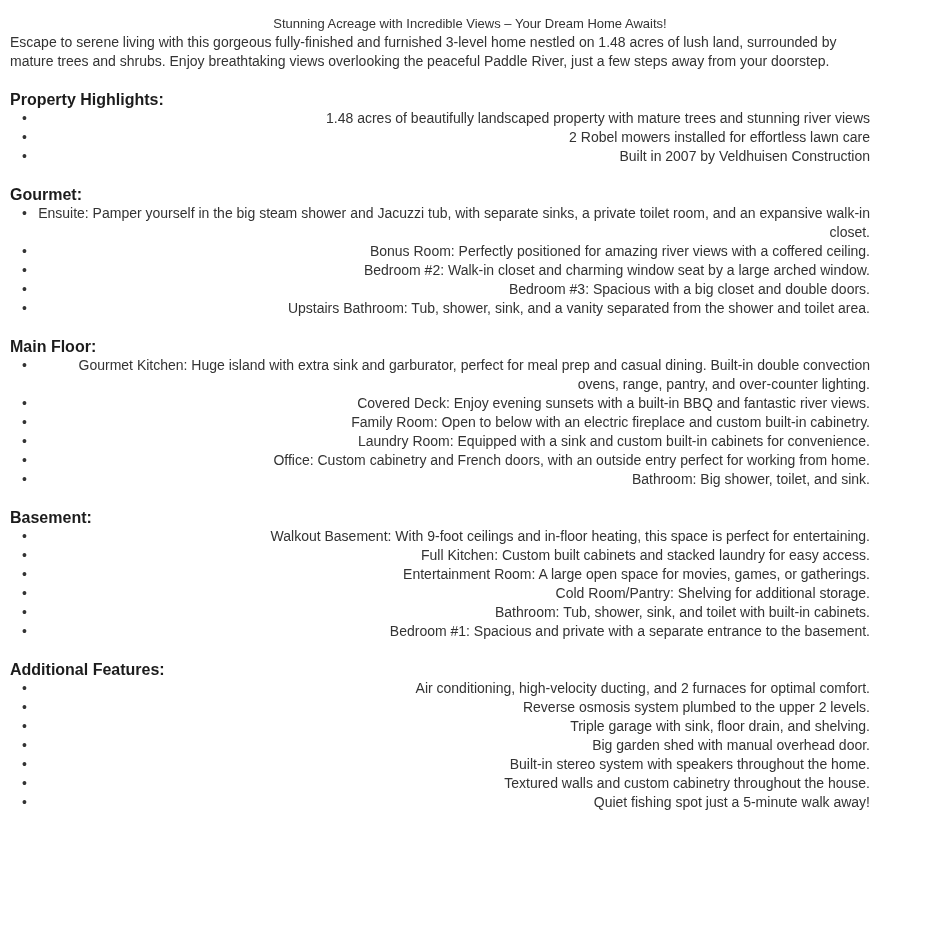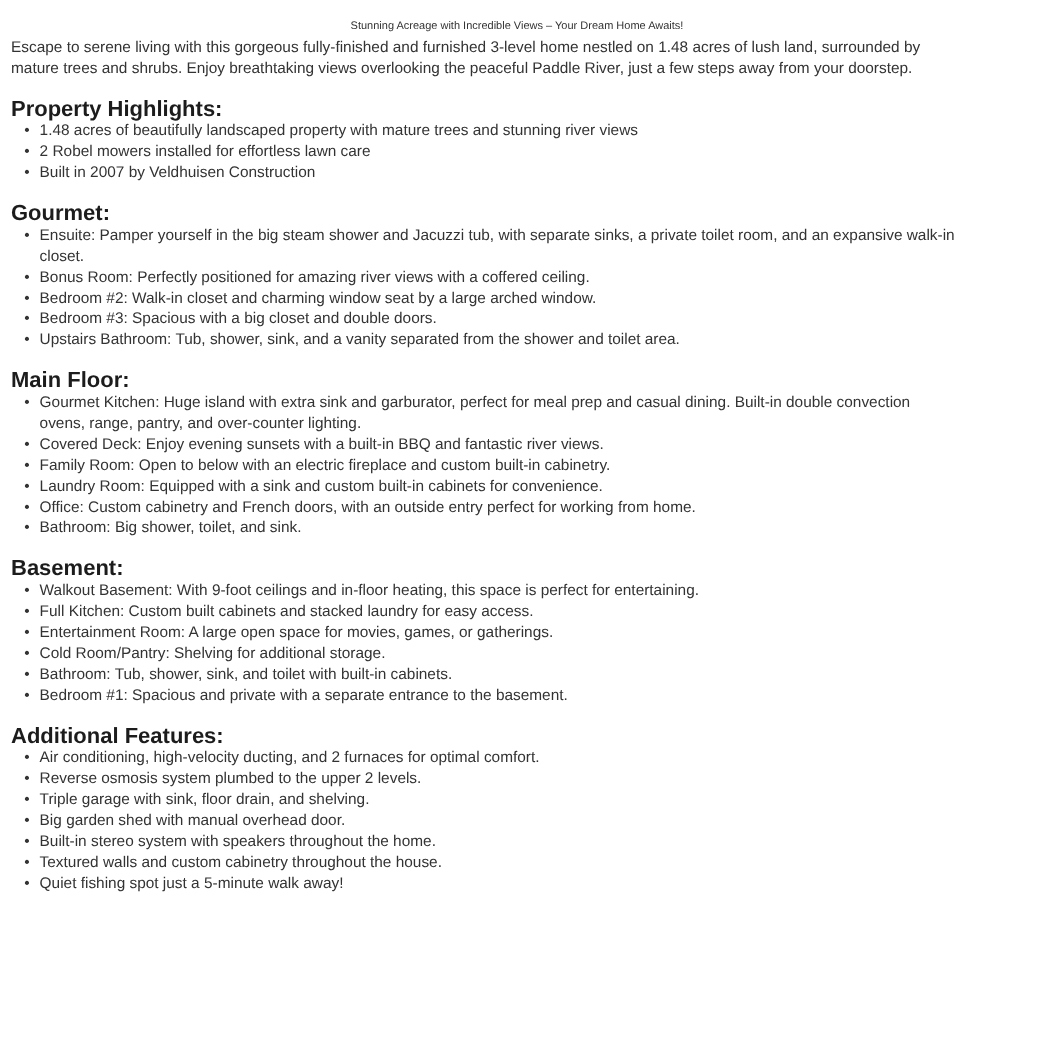--- a/index.html
+++ b/index.html
@@ -20,48 +20,49 @@
   .page {
     position: relative;
     box-sizing: border-box;
     width: 944px;
     height: 944px;
     padding: 14px 74px 0 10px;
     background: #ffffff;
   }
   .title {
     margin: 0 -60px 0 0;
-    font-size: 10px;
+    font-size: 13px;
     font-weight: 400;
     line-height: 19px;
     text-align: center;
     color: #333333;
   }
   .intro {
     margin: 0;
   }
   .section {
     margin-top: 19px;
   }
   .section-heading {
     margin: 0;
-    font-size: 20px;
+    font-size: 16px;
     line-height: 19px;
     font-weight: 700;
     color: #1c1c1c;
   }
   .bullet-list {
     margin: 0;
     padding: 0;
     list-style: none;
   }
   .bullet-item {
     position: relative;
     padding-left: 26px;
     line-height: 19px;
+    text-align: right;
   }
   .bullet-item::before {
     content: "\2022";
     position: absolute;
     left: 12px;
     top: 0;
     color: #333333;
   }
   
   .fade-artifact {

